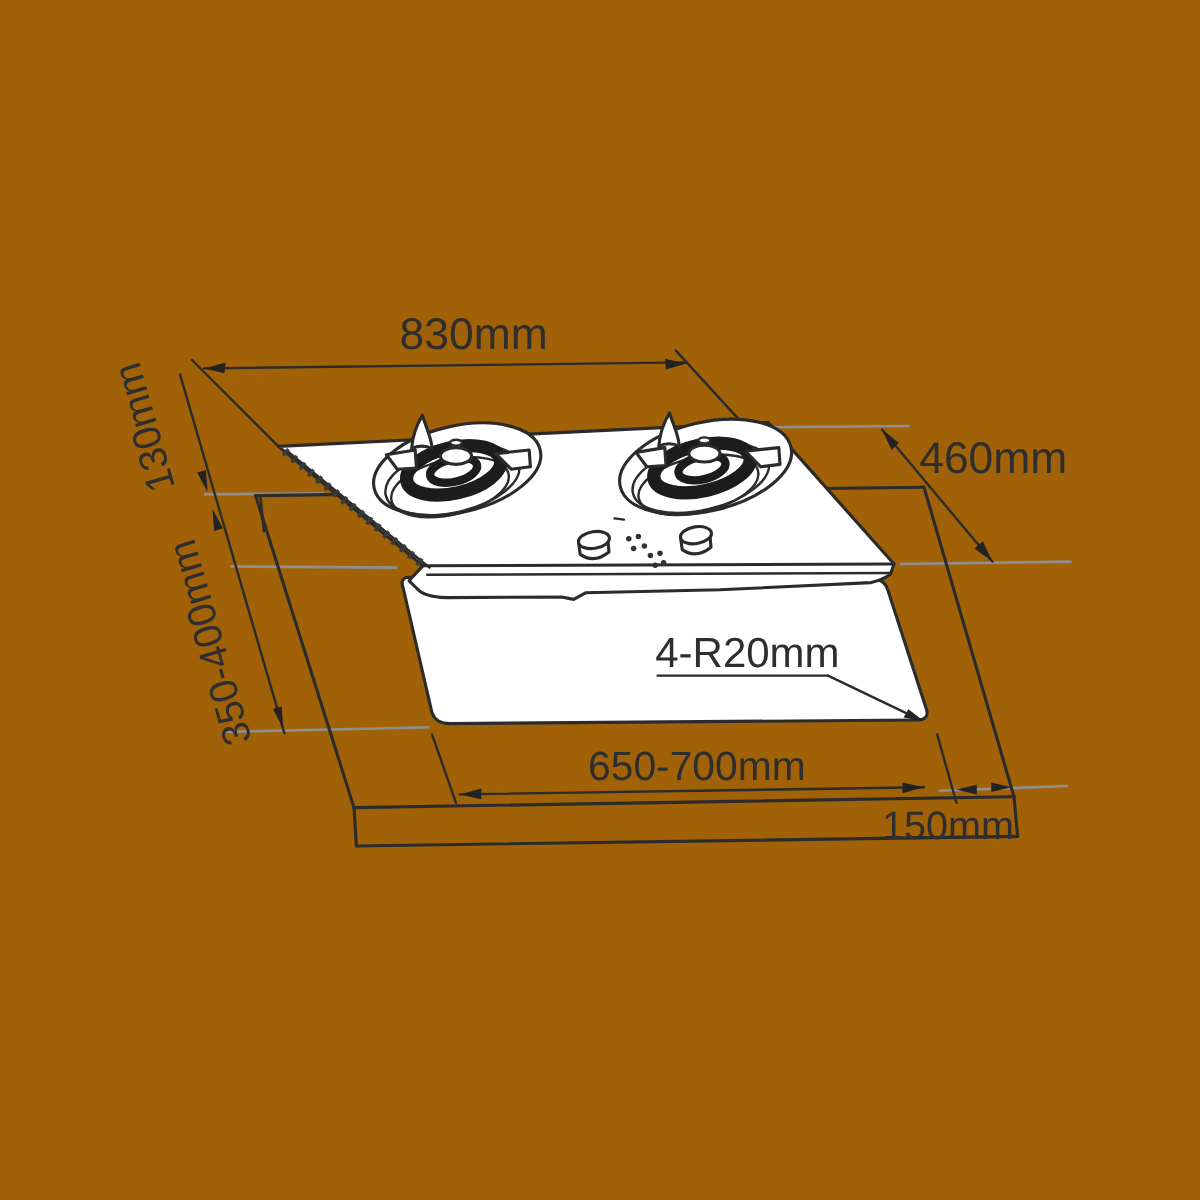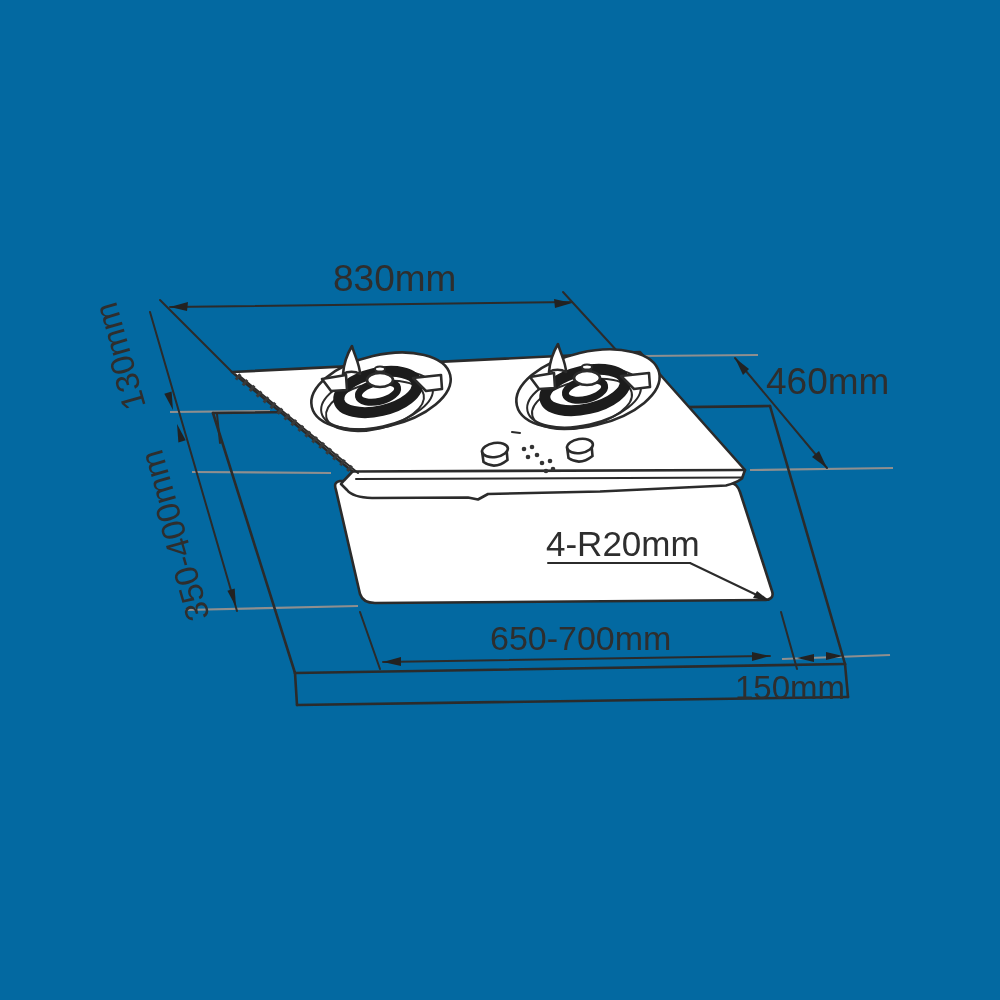--- a/index.html
+++ b/index.html
@@ -1,17 +1,17 @@
 <!DOCTYPE html>
 <html><head>
 <meta charset="utf-8">
 <style>
   html,body{margin:0;padding:0;background:#ffffff;}
   .canvas{
-    position:relative;width:1000px;height:1000px;background:#0369a1;
+    position:relative;width:1000px;height:1000px;background:#a16207;
     font-family:"Liberation Sans", sans-serif;overflow:hidden;
   }
   svg{position:absolute;top:0;left:0;}
   .ln{stroke:#2b2b2b;stroke-width:2.6;fill:none;stroke-linecap:round;stroke-linejoin:round;}
   .thin{stroke:#2b2b2b;stroke-width:2;fill:none;stroke-linecap:round;}
   .ref{stroke:#8f8f8f;stroke-width:2.2;fill:none;stroke-linecap:butt;}
   .whitefill{fill:#ffffff;}
   .arr{fill:#222222;stroke:none;}
   .dark{stroke:#1c1c1c;}
   text{fill:#2e2e2e;}

